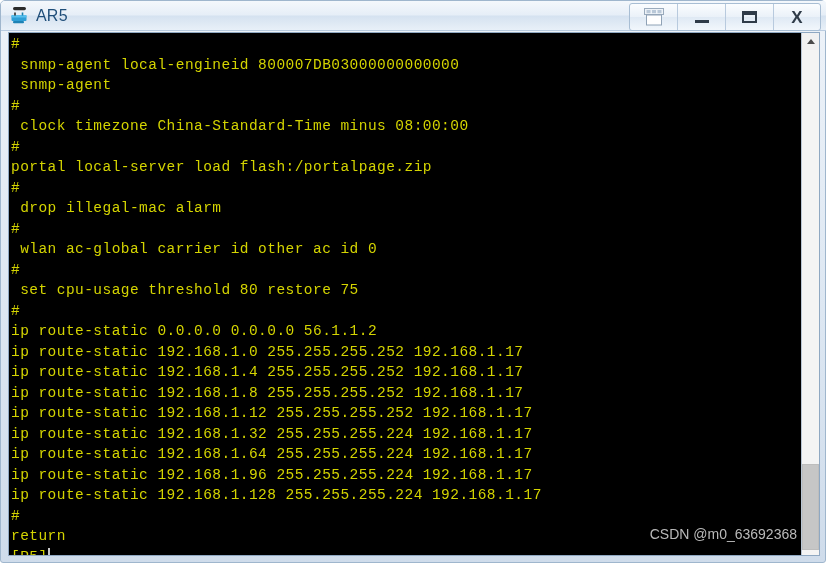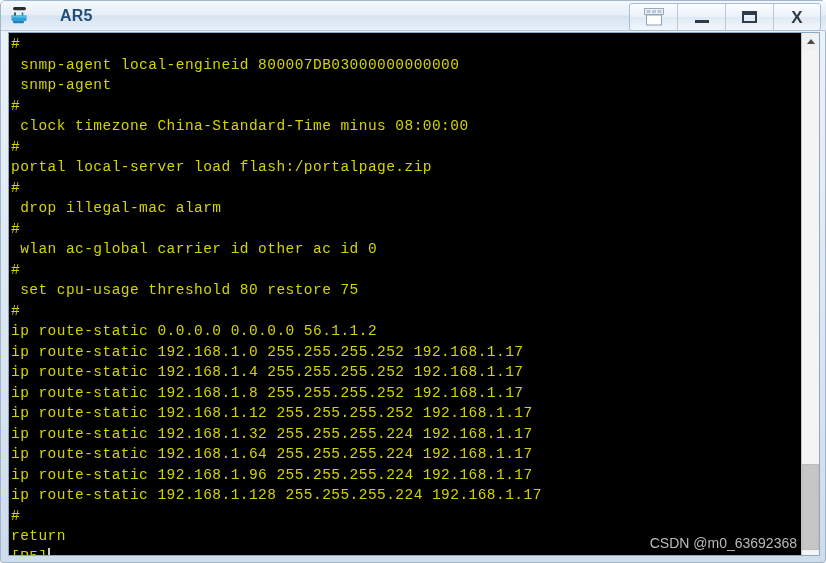--- a/index.html
+++ b/index.html
@@ -40,27 +40,26 @@
   }
   .title-icon {
     position: absolute;
     left: 9px; top: 5px;
     width: 21px; height: 20px;
   }
   .title-text {
     position: absolute;
     left: 35px; top: 4px;
     font-size: 16px;
-    font-weight: bold;
+    font-weight: normal;
     color: #1f4e79;
     letter-spacing: 0.2px;
     line-height: 22px;
     white-space: nowrap;
     user-select: none;
-    margin-left: 24px;
   }
 
   
   .win-controls {
     position: absolute;
     right: 6px; top: 2px;
     height: 26px;
     display: flex;
     align-items: stretch;
     border: 1px solid #a8bed4;
@@ -142,21 +141,21 @@
     width: 2px;
     height: 15px;
     background: #c9c9c9;
     vertical-align: -2px;
   }
 
   
   .watermark {
     position: absolute;
     right: 22px;
-    bottom: 4px;
+    bottom: 13px;
     color: #c9c9c9;
     font-size: 14px;
     font-family: "Liberation Sans", sans-serif;
     white-space: nowrap;
     user-select: none;
     opacity: 0.92;
   }
 
   
   .scrollbar {

